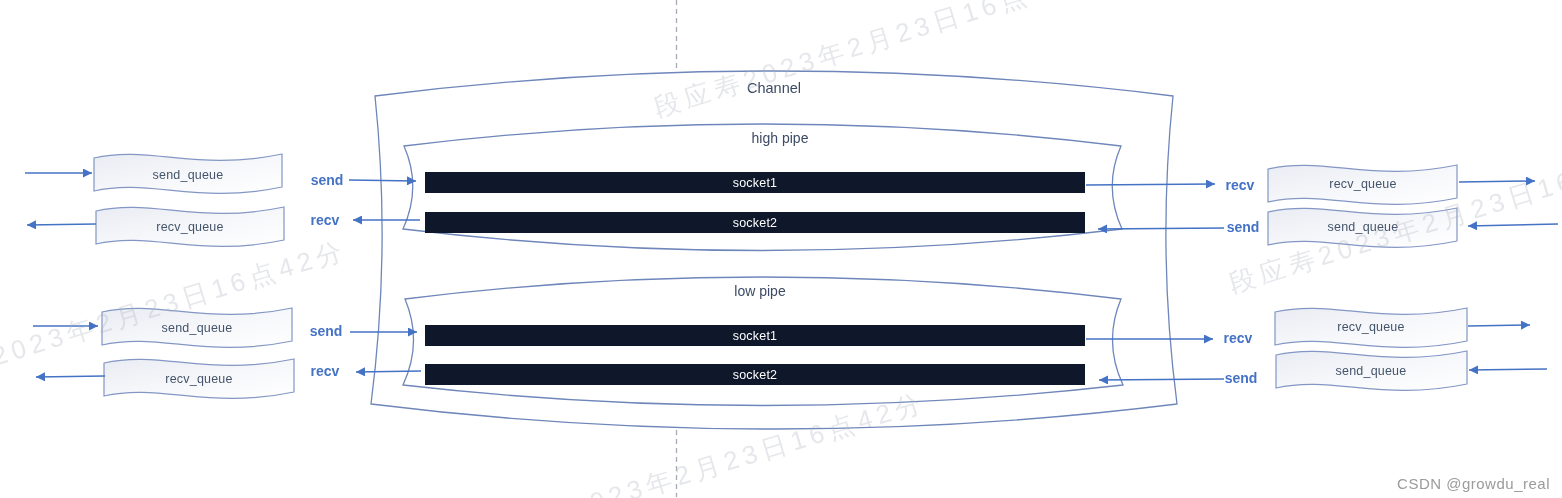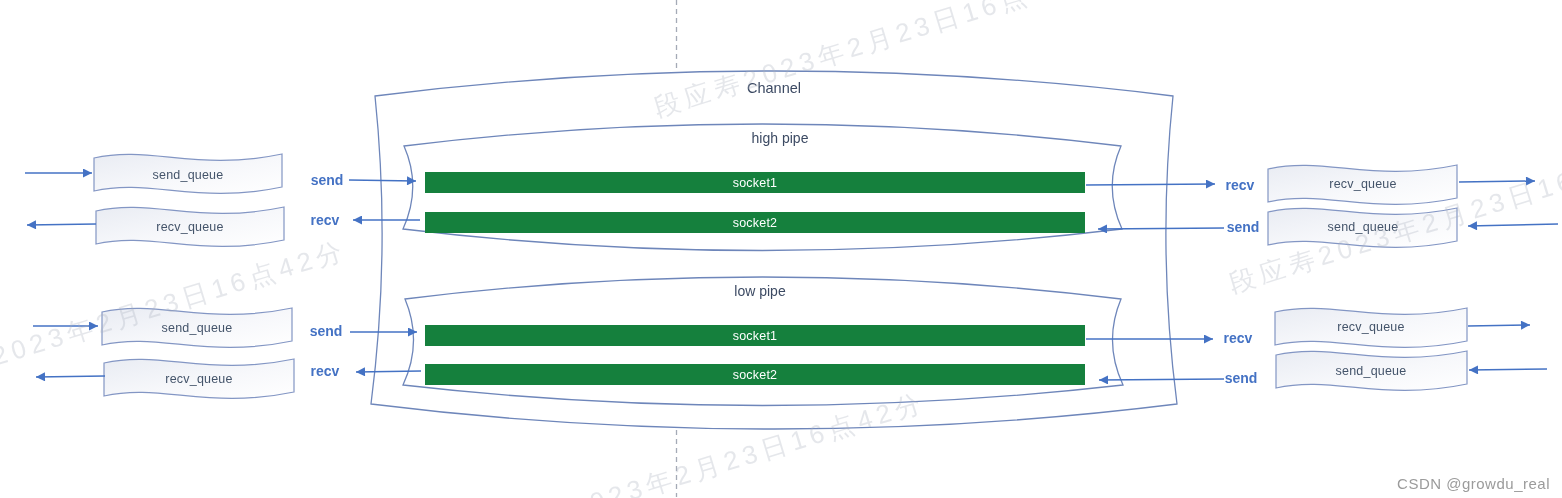--- a/index.html
+++ b/index.html
@@ -14,21 +14,21 @@
   }
   .port-lbl{
     position:absolute;transform:translate(-50%,-50%);
     color:#4472c4;font-size:14px;white-space:nowrap;font-weight:bold;
   }
   .queue-lbl{
     position:absolute;transform:translate(-50%,-50%);
     color:#44546a;font-size:12.5px;white-space:nowrap;letter-spacing:.2px;
   }
   .socket{
-    position:absolute;background:#15803d;color:#ffffff;
+    position:absolute;background:#0f172a;color:#ffffff;
     display:flex;align-items:center;justify-content:center;
     font-size:12.5px;letter-spacing:.2px;
   }
   .watermark{
     position:absolute;white-space:nowrap;pointer-events:none;
     font-size:26px;letter-spacing:5px;color:rgba(168,174,188,0.30);
     transform:rotate(-17deg);transform-origin:0 0;z-index:5;
   }
   .attribution{
     position:absolute;right:12px;bottom:6px;

